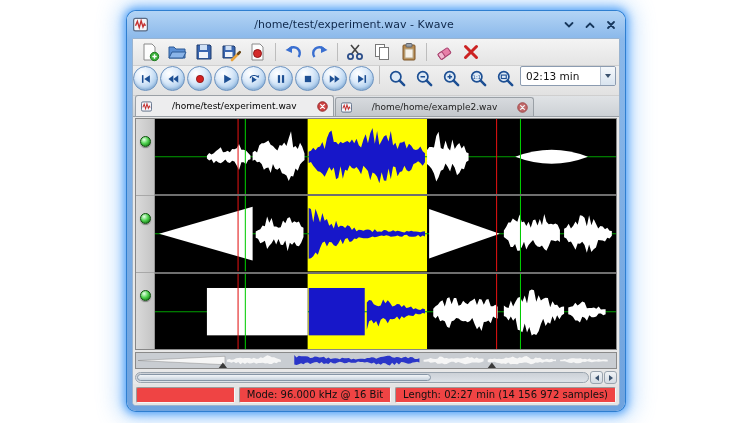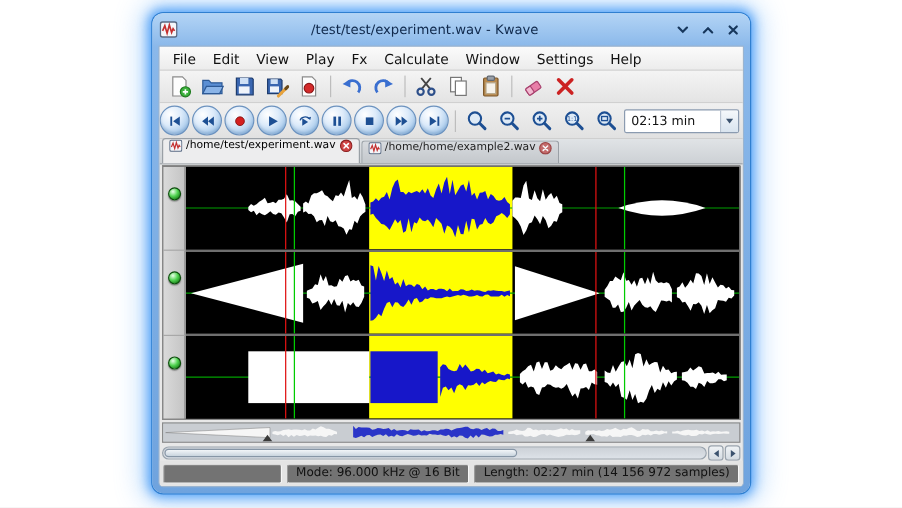--- a/index.html
+++ b/index.html
@@ -13,36 +13,36 @@
   .winbtn{width:17px;height:17px;display:flex;align-items:center;justify-content:center;border-radius:3px}
   .content{position:absolute;left:5px;right:5px;top:27px;bottom:5px;background:#e8e8e8;
            border:1px solid #9ab4d0;border-radius:1px 1px 4px 4px;display:flex;flex-direction:column;overflow:hidden}
   .menubar{height:20px;display:flex;align-items:center;background:linear-gradient(#fbfbfb,#ececec);
            border-bottom:1px solid #cfcfcf;padding:0 4px}
   .mi{font-size:11.5px;color:#111;padding:2px 7px;border-radius:2px}
   .toolbar1{height:27px;display:flex;align-items:center;padding:0 4px;gap:1px;
             background:linear-gradient(#f4f4f4,#e4e4e4);border-bottom:1px solid #d0d0d0}
   .tbtn1{width:26px;height:24px;display:flex;align-items:center;justify-content:center;border-radius:3px}
   .sep{width:1px;height:18px;background:#bdbdbd;margin:0 3px}
-  .toolbar2{height:30px;display:flex;align-items:center;padding:0 0;gap:2px;
+  .toolbar2{height:30px;display:flex;align-items:flex-start;padding:0 0;gap:2px;
             background:linear-gradient(#f0f0f0,#e1e1e1);border-bottom:1px solid #cfcfcf}
   .tbtn2{width:25px;height:25px;border-radius:50%;border:1px solid #6b92bf;flex:0 0 auto;
          background:radial-gradient(circle at 35% 28%,#ffffff 0%,#ddebfa 40%,#a9cbec 75%,#8fb6e0 100%);
          display:flex;align-items:center;justify-content:center;box-shadow:inset 0 -2px 2px rgba(30,70,130,.18)}
   .zbtn{width:25px;height:25px;display:flex;align-items:center;justify-content:center;border-radius:3px}
   .combo{margin-left:auto;margin-right:3px;width:96px;height:20px;background:#fff;border:1px solid #8b9bb0;
          border-radius:2px;display:flex;align-items:center;overflow:hidden}
   .combo-text{flex:1;font-size:10.5px;color:#111;padding:0 5px;white-space:nowrap}
   .combo-btn{width:15px;height:100%;border-left:1px solid #b9c4d2;display:flex;align-items:center;
              justify-content:center;background:linear-gradient(#f5f8fb,#d9e4ef)}
   .arrow-down{width:0;height:0;border-left:3.5px solid transparent;border-right:3.5px solid transparent;
               border-top:4.5px solid #3b526e}
   .tabbar{height:21px;display:flex;align-items:flex-end;background:linear-gradient(#e0e3e6,#cdd1d5);
           padding:0 2px;gap:1px;border-bottom:1px solid #9aa0a6}
-  .tab{display:flex;gap:3px;height:19px;padding:0 5px;font-size:9px;color:#222;
+  .tab{display:flex;align-items:center;gap:20px;height:19px;padding:0 5px;font-size:9px;color:#222;
        background:linear-gradient(#d7dade,#c4c8cc);border:1px solid #9aa0a6;border-bottom:none;
        border-radius:3px 3px 0 0;white-space:nowrap}
   .tab.active{background:#ededee;height:21px;color:#000}
   .signal{flex:1;display:flex;margin:1px 2px 0 2px;border:1px solid #878787;background:#000}
   .ledcol{width:19px;background:linear-gradient(90deg,#dadada,#c4c4c4);border-right:1px solid #979797;
           display:flex;flex-direction:column}
   .ledcell{flex:1;display:flex;align-items:flex-start;justify-content:center;padding-top:17px;border-bottom:1px solid #a8a8a8}
   .ledcell:last-child{border-bottom:none}
   .led{width:11px;height:11px;border-radius:50%;border:1px solid #0c4f0c;
        background:radial-gradient(circle at 35% 30%,#eaffea,#52d452 45%,#157a15 85%);
@@ -57,63 +57,52 @@
   .sb-track{flex:1;height:11px;background:linear-gradient(#ccd1d7,#dde2e8);border:1px solid #9aa4ae;
             border-radius:6px;position:relative}
   .sb-handle{position:absolute;left:1px;top:1px;bottom:1px;width:65%;border:1px solid #8796a6;border-radius:5px;
              background:linear-gradient(#f2f5f8,#c9d4de)}
   .sb-btn{width:13px;height:13px;border:1px solid #9aa4ae;border-radius:3px;flex:0 0 auto;
           background:linear-gradient(#f0f3f6,#d4dbe2);display:flex;align-items:center;justify-content:center}
   .arr{width:0;height:0}
   .arr.left{border-top:3px solid transparent;border-bottom:3px solid transparent;border-right:4px solid #3b526e}
   .arr.right{border-top:3px solid transparent;border-bottom:3px solid transparent;border-left:4px solid #3b526e}
   .statusbar{height:21px;display:flex;align-items:center;gap:4px;padding:2px 3px;background:#e4e4e4}
-  .cell{height:16px;display:flex;align-items:center;font-size:10px;color:#111;padding:0 7px;background:#737373;
+  .cell{height:16px;display:flex;align-items:center;font-size:10px;color:#111;padding:0 7px;background:#ef4444;
         border:1px solid;border-color:#9b9b9b #f7f7f7 #f7f7f7 #9b9b9b;border-radius:2px;white-space:nowrap}
   .cell.spacer{flex:1}
 </style>
 </head>
 <body>
 
 <div class="window">
   <div class="titlebar">
     <svg width="15" height="15" viewBox="0 0 12 12">
         <rect x="0.5" y="1" width="11" height="10" rx="1.5" fill="#f4f6fa" stroke="#5a6b84"></rect>
         <path d="M2,7 L3.5,3.5 L5,8.5 L6.5,3 L8,8 L9,5.5 L10,7" fill="none" stroke="#c43030" stroke-width="1.1"></path>
       </svg>
-    <span class="title">/test/test/experiment.wav - Kwave</span>
+    <span class="title">/home/test/experiment.wav - Kwave</span>
     <span class="winbtn">
         <svg width="12" height="12" viewBox="0 0 12 12">
           <path d="M2.5,4 L6,7.5 L9.5,4" fill="none" stroke="#17375c" stroke-width="1.8" stroke-linecap="round"></path>
         </svg>
       </span>
     <span class="winbtn">
         <svg width="12" height="12" viewBox="0 0 12 12">
           <path d="M2.5,8 L6,4.5 L9.5,8" fill="none" stroke="#17375c" stroke-width="1.8" stroke-linecap="round"></path>
         </svg>
       </span>
     <span class="winbtn">
         <svg width="12" height="12" viewBox="0 0 12 12">
           <path d="M3,3 L9,9 M9,3 L3,9" fill="none" stroke="#17375c" stroke-width="1.8" stroke-linecap="round"></path>
         </svg>
       </span>
   </div>
   <div class="content">
 
-    <div class="menubar">
-      <span class="mi">File</span>
-      <span class="mi">Edit</span>
-      <span class="mi">View</span>
-      <span class="mi">Play</span>
-      <span class="mi">Fx</span>
-      <span class="mi">Calculate</span>
-      <span class="mi">Window</span>
-      <span class="mi">Settings</span>
-      <span class="mi">Help</span>
-    </div>
 
     <div class="toolbar1">
       <span class="tbtn1">
           <svg width="20" height="20" viewBox="0 0 20 20">
             <path d="M4,2 h8 l3,3 v13 h-11 z" fill="#fdfdfd" stroke="#8a8a8a"></path>
             <circle cx="14.5" cy="14.5" r="4.2" fill="#3db13d" stroke="#1f7a1f"></circle>
             <path d="M12.3,14.5 h4.4 M14.5,12.3 v4.4" stroke="#fff" stroke-width="1.4"></path>
           </svg>
         </span>
       <span class="tbtn1">

